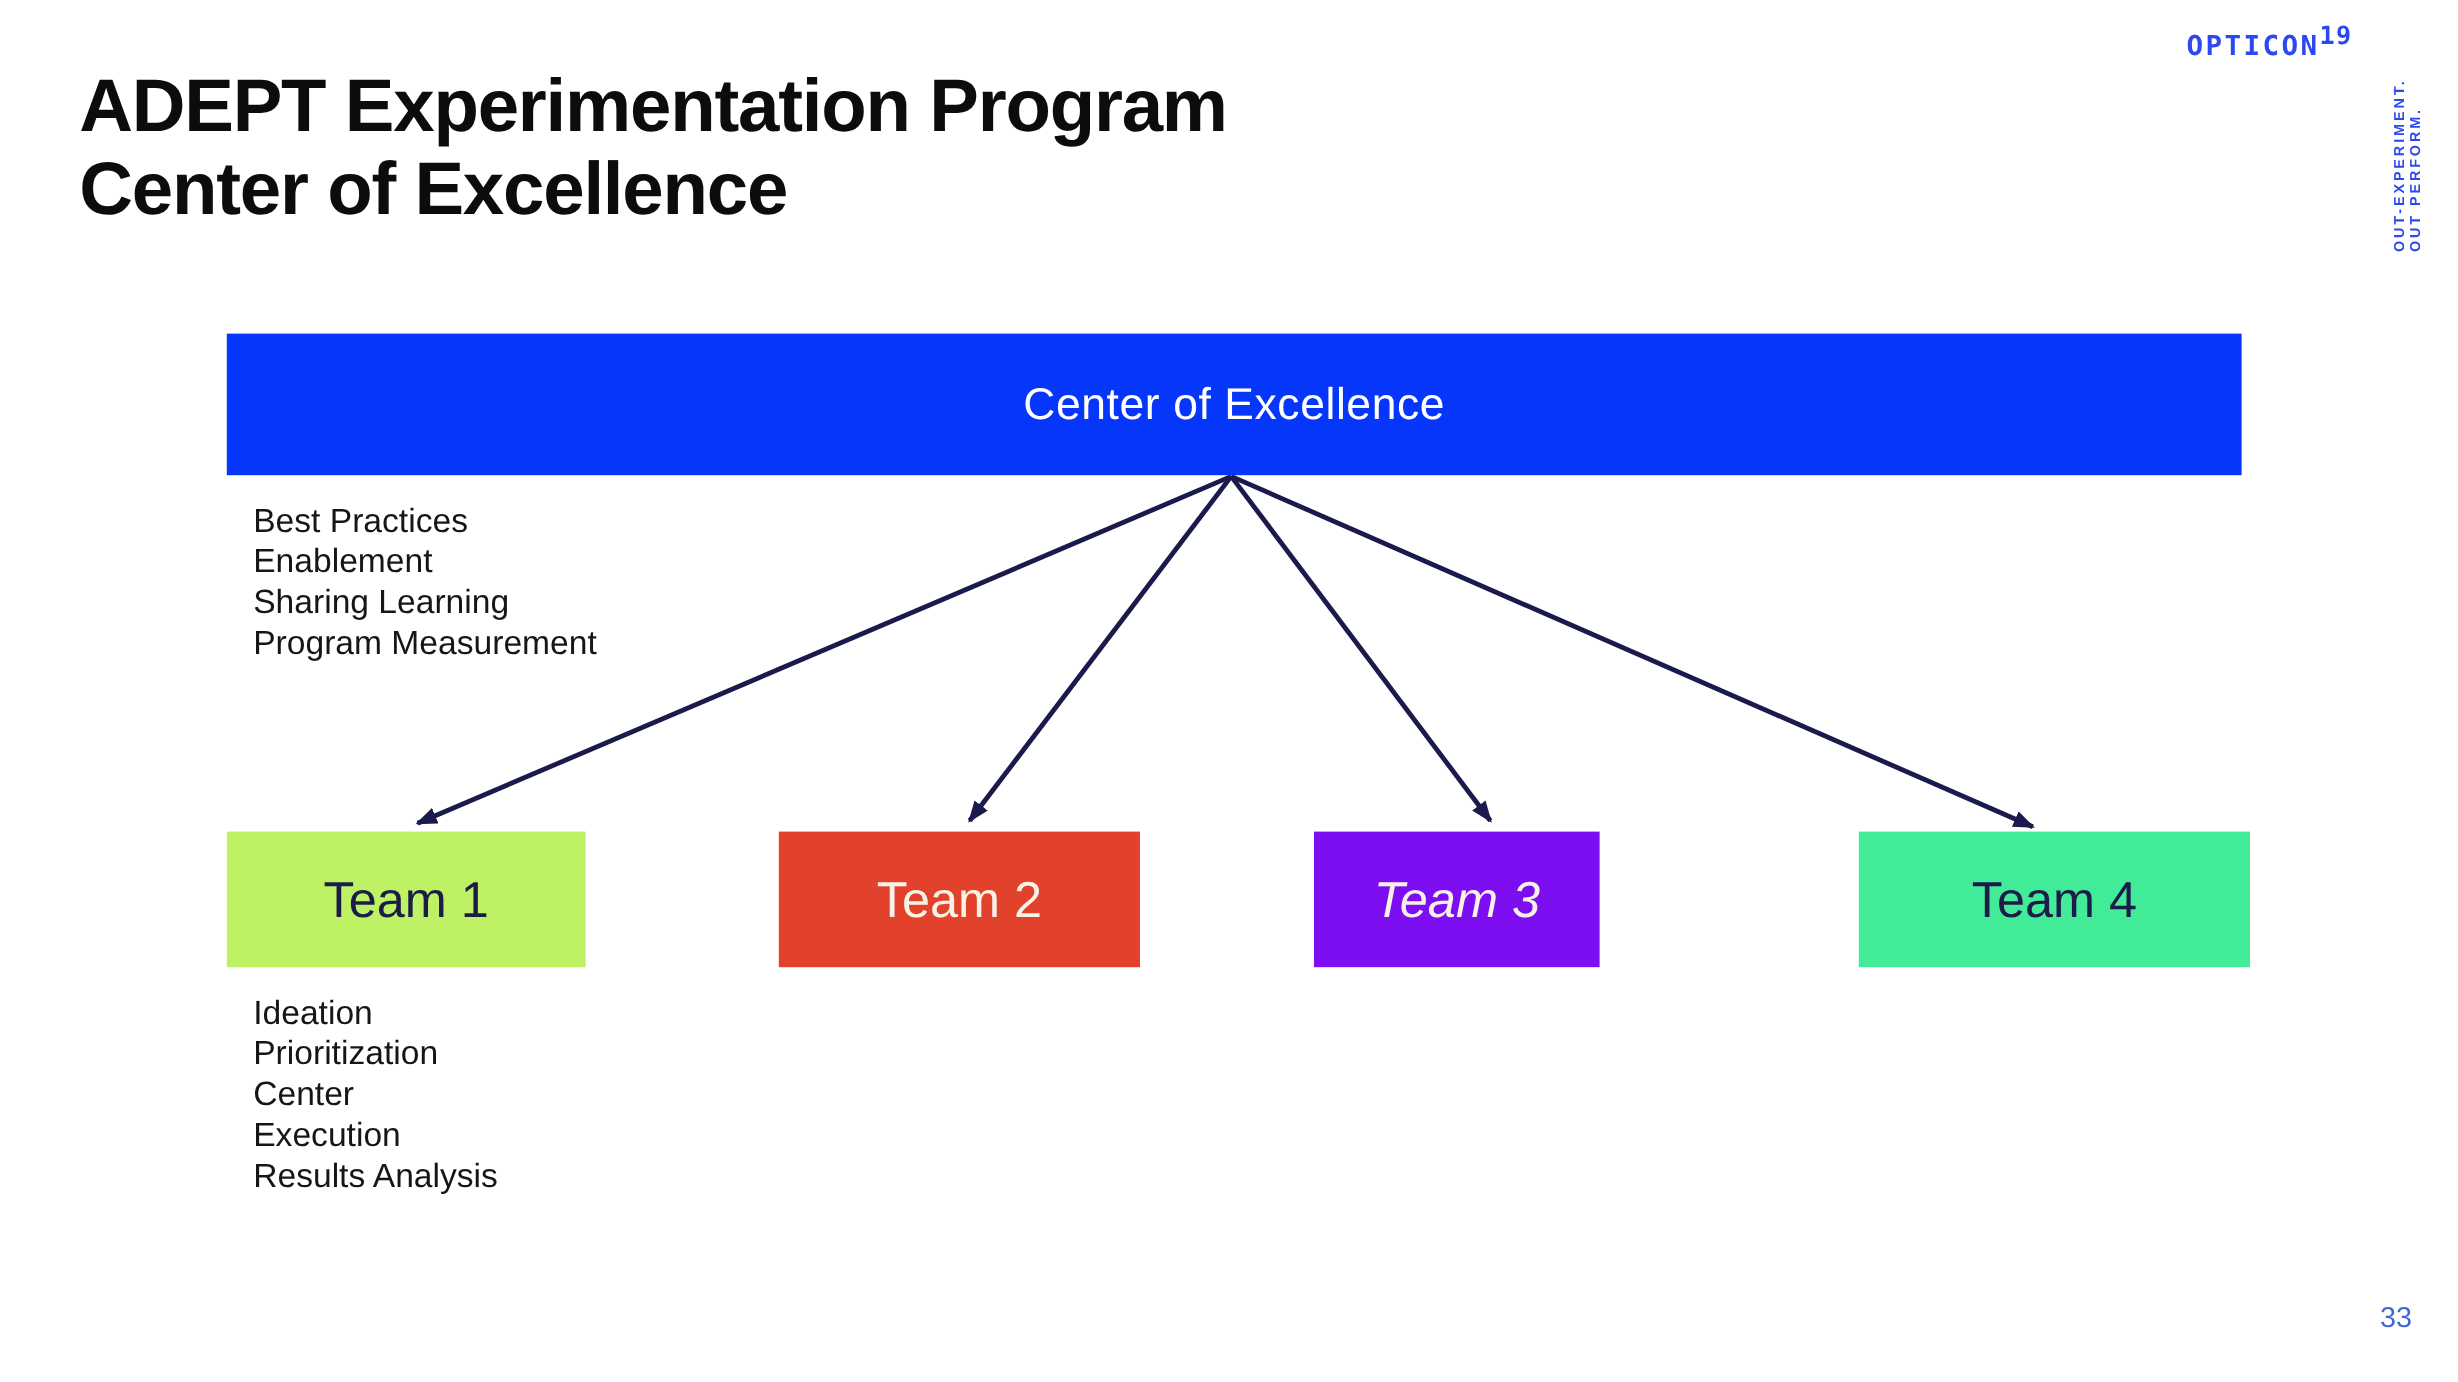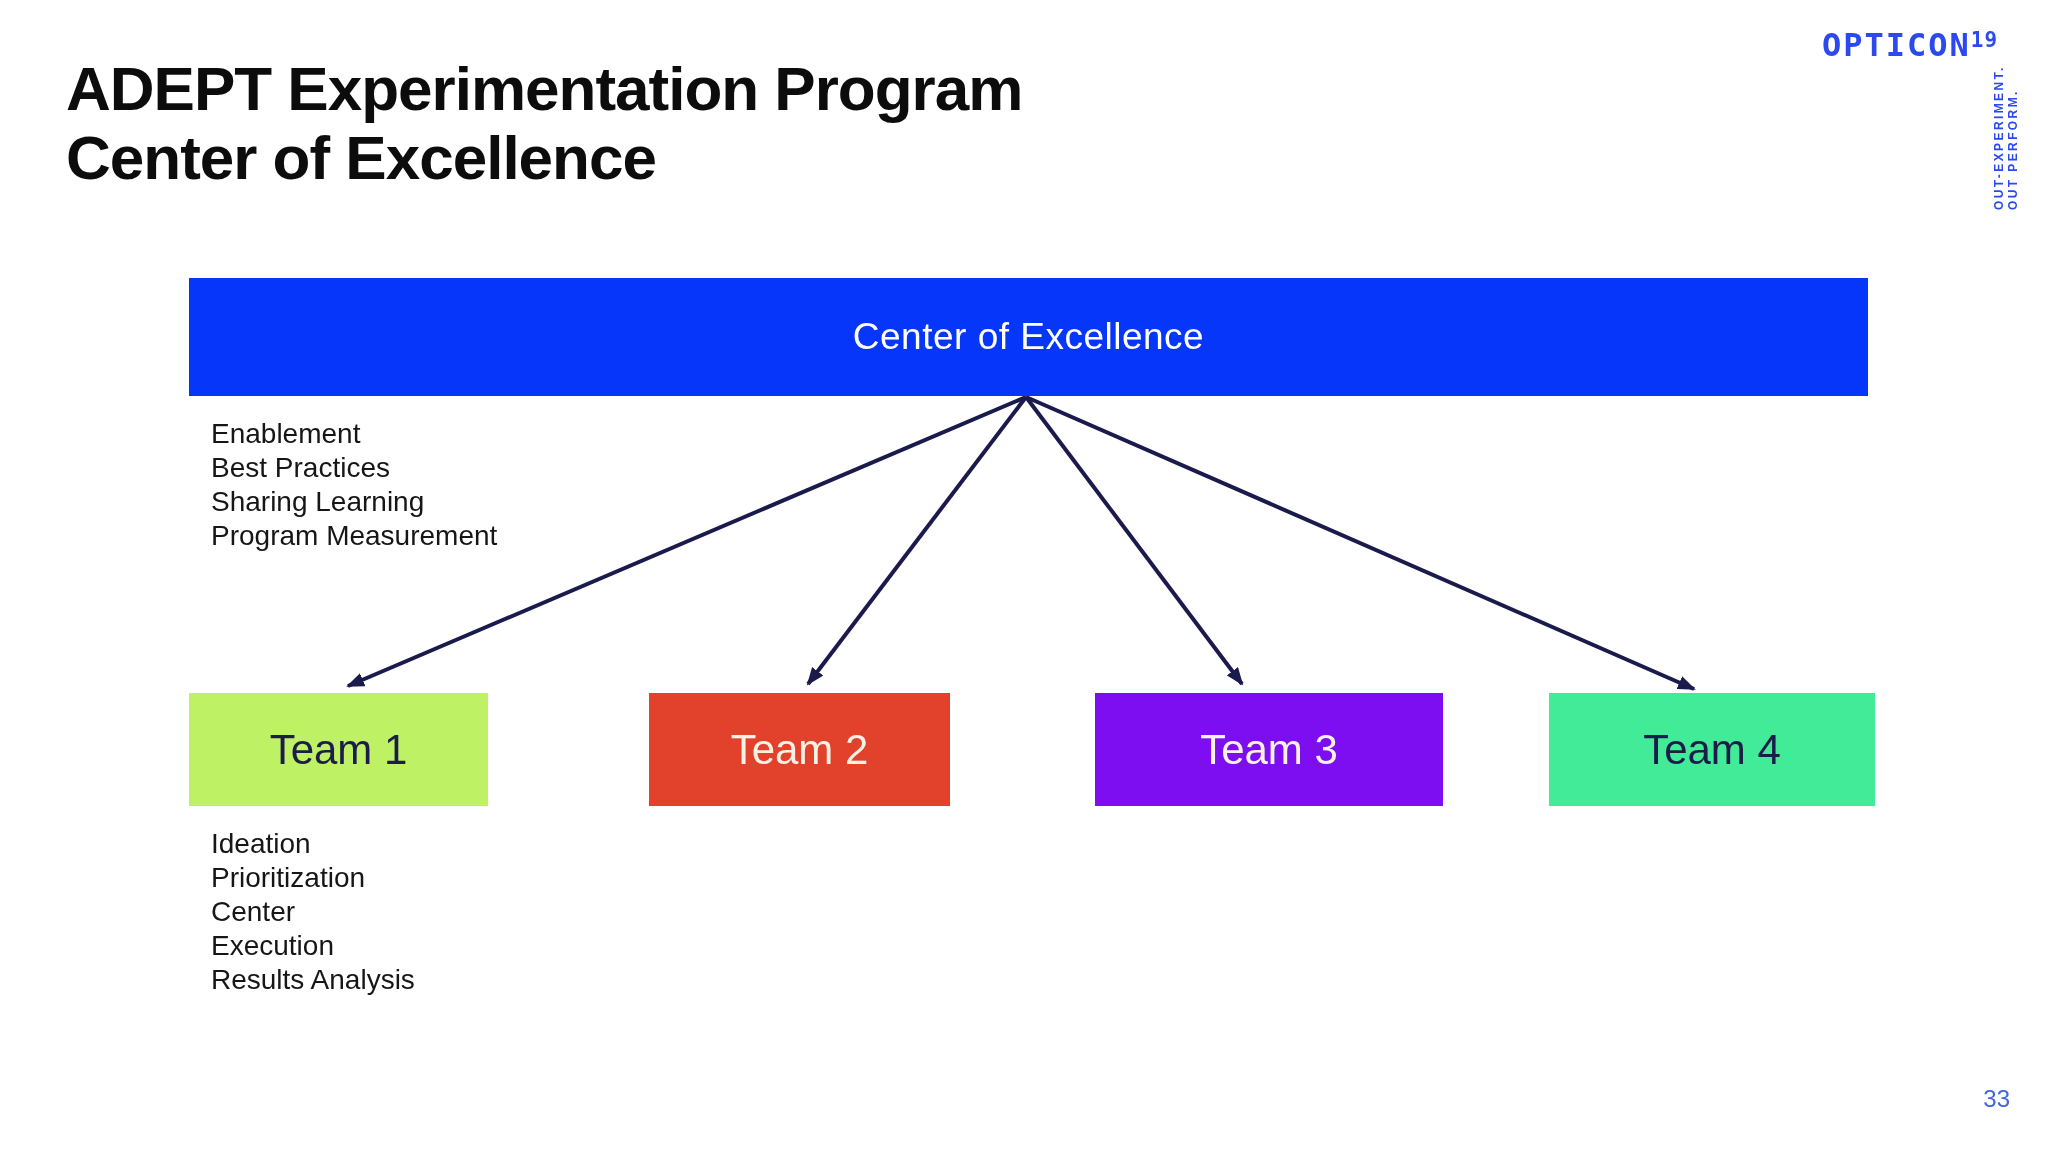--- a/index.html
+++ b/index.html
@@ -17,21 +17,21 @@
     line-height:69px; letter-spacing:-1px;
   }
 
   
   .logo {
     position:absolute; left:1822px; top:26px;
     font-family:"DejaVu Sans Mono", monospace;
     font-weight:bold; color:var(--logo-color,#2b49ef);
     white-space:nowrap;
   }
-  .logo .wordmark { font-size:32px; letter-spacing:2px; }
+  .logo .wordmark { font-size:23px; letter-spacing:2px; }
   .logo .year { font-size:21px; letter-spacing:1px; position:relative; top:-9px; }
 
   .tagline {
     position:absolute; left:1992px; top:210px;
     transform-origin:top left; transform:rotate(-90deg);
     font-size:12px; font-weight:bold; letter-spacing:2.4px;
     line-height:14px; color:var(--logo-color,#2b49ef); white-space:nowrap;
   }
 
   
@@ -47,21 +47,21 @@
   .team-funcs { top:827px; }
 
   
   .team {
     position:absolute; top:693px; height:113px;
     display:flex; align-items:center; justify-content:center;
     font-size:42px; font-weight:300;
   }
   .team.t0 { left:189px;  width:299px; }
   .team.t1 { left:649px;  width:301px; }
-  .team.t2 { left:1095px; width:348px; }
+  .team.t2 { left:1095px; width:238px;font-style:italic; }
   .team.t3 { left:1549px; width:326px; }
 
   
   .arrows { position:absolute; left:0; top:0; width:2048px; height:1152px; }
   .arrows line { stroke:var(--arrow-color,#1a1a4d); stroke-width:4; }
   .arrows marker path { fill:var(--arrow-color,#1a1a4d); }
 
   
   .page-number {
     position:absolute; right:38px; bottom:39px;
@@ -95,22 +95,22 @@
     </defs>
     <line x1="1026" y1="397" x2="348" y2="686" marker-end="url(#ah)"></line>
     <line x1="1026" y1="397" x2="808" y2="684" marker-end="url(#ah)"></line>
     <line x1="1026" y1="397" x2="1242" y2="684" marker-end="url(#ah)"></line>
     <line x1="1026" y1="397" x2="1694" y2="689" marker-end="url(#ah)"></line>
   </svg>
 
   <div class="banner" style="background: rgb(6, 54, 250); color: rgb(255, 255, 255);">Center of Excellence</div>
 
   <div class="func-list root-funcs">
+    <div>Best Practices</div>
     <div>Enablement</div>
-    <div>Best Practices</div>
     <div>Sharing Learning</div>
     <div>Program Measurement</div>
   </div>
 
   <div class="team t0" style="background: #bef264; color: rgb(28, 28, 73);">
     <span>Team 1</span>
   </div>
   <div class="team t1" style="background: rgb(226, 65, 44); color: rgb(248, 242, 230);">
     <span>Team 2</span>
   </div>

